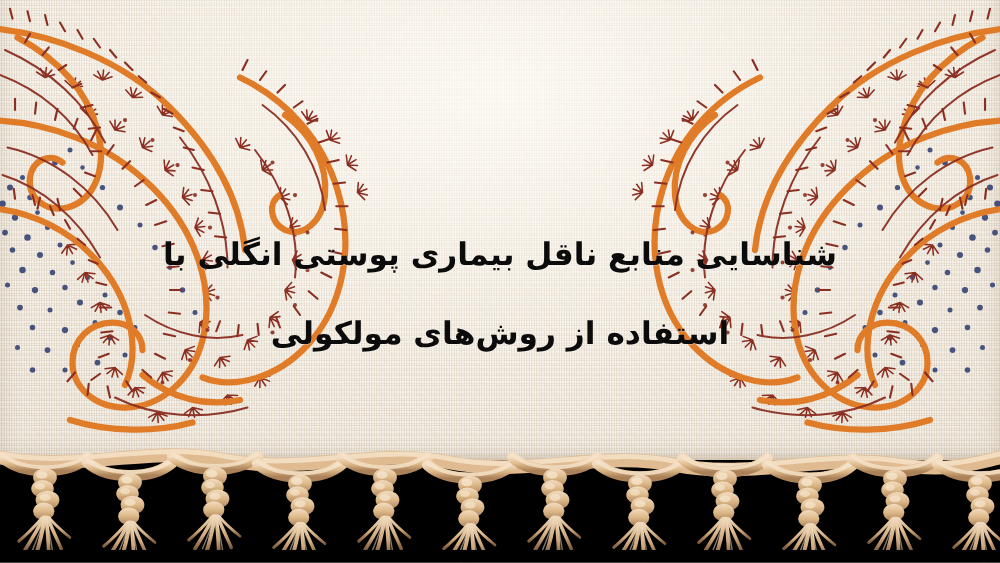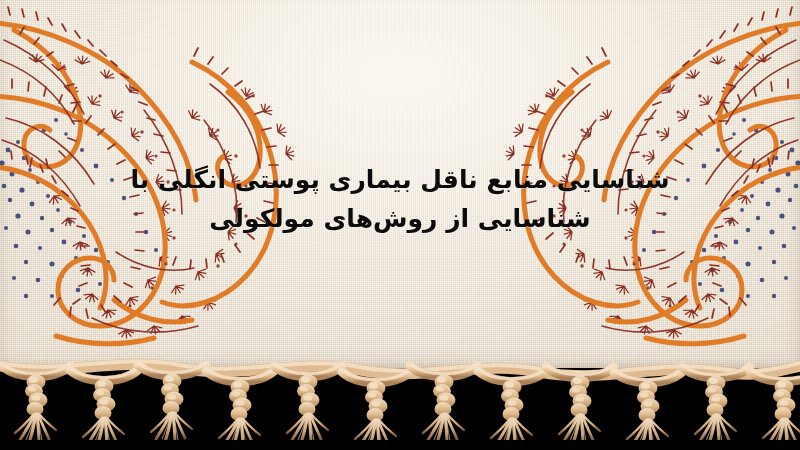--- a/index.html
+++ b/index.html
@@ -59,20 +59,21 @@
     pointer-events:none;
   }
   .title-line{
     color:#0b0b0b;
     font-size:25px;
     line-height:39px;
     font-weight:700;
     letter-spacing:0;
     text-shadow:0 1px 0 rgba(255,255,255,.30);
     white-space:nowrap;
+    margin-top:24px;
   }
 
   
   .fringe{position:absolute;left:0;top:352px;width:800px;height:98px;}
   .fringe svg{display:block;width:100%;height:100%;}
   .black-floor{position:absolute;left:0;top:440px;width:800px;height:10px;background:#000;}
 </style>
 </head>
 <body>
 
@@ -463,21 +464,21 @@
             <circle cx="250" cy="216" r="1.7"></circle>
           <circle cx="240" cy="244" r="1.6"></circle>
             <circle cx="222" cy="266" r="1.7"></circle>
         </g>
       </g>
     </svg>
   </div>
 
   <div class="title-block">
     <div class="title-line">شناسایی منابع ناقل بیماری پوستی انگلی با</div>
-    <div class="title-line">شناسایی از روش‌های مولکولی</div>
+    <div class="title-line">استفاده از روش‌های مولکولی</div>
   </div>
 
   <div class="fringe">
     <svg viewBox="0 0 800 98" xmlns="http://www.w3.org/2000/svg" aria-hidden="true">
       <defs>
         <linearGradient id="cordG" x1="0" y1="0" x2="0" y2="1">
           <stop offset="0%" stop-color="#f1d7b6"></stop>
           <stop offset="55%" stop-color="#dcb храм88"></stop>
           <stop offset="100%" stop-color="#b98f63"></stop>
         </linearGradient>

